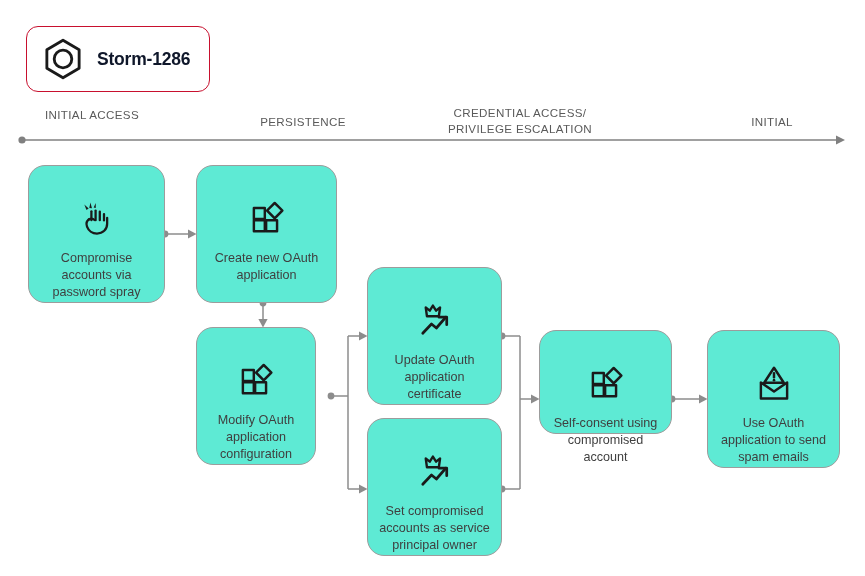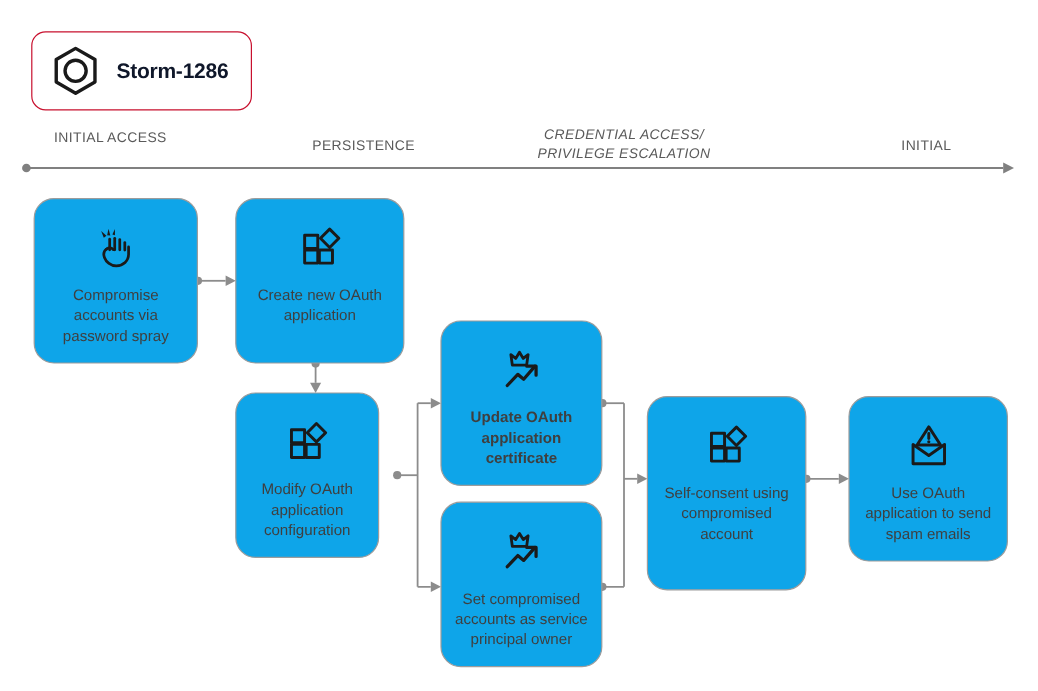--- a/index.html
+++ b/index.html
@@ -78,27 +78,27 @@
     width: 865px;
     height: 576px;
     pointer-events: none;
   }
 
   
   .node {
     position: absolute;
     border: 1.1px solid #9c9c9c;
     border-radius: 17px;
-    background: #0ea5e9;
+    background: #5eead4;
     box-sizing: border-box;
     display: flex;
     flex-direction: column;
     align-items: center;
     justify-content: flex-start;
-    padding-top: 20px;
+    padding-top: 32px;
   }
   .node .node-icon {
     width: 42px;
     height: 42px;
     display: block;
     flex: 0 0 42px;
   }
   .node .node-label {
     margin-top: 10px;
     padding: 0 9px;
@@ -119,21 +119,21 @@
       <svg viewBox="0 0 48 48" width="44" height="44" aria-hidden="true">
         <path d="M24 3.6 41.6 13.8 41.6 34.2 24 44.4 6.4 34.2 6.4 13.8 Z" fill="none" stroke="#1a1a1a" stroke-width="3.1" stroke-linejoin="round"></path>
         <circle cx="24" cy="24" r="9.6" fill="none" stroke="#1a1a1a" stroke-width="3.1"></circle>
       </svg>
     </span>
     <span class="badge-label">Storm-1286</span>
   </div>
 
   <div class="phase-label" style="left:92px; top:107px;">INITIAL ACCESS</div>
   <div class="phase-label" style="left:263px; top:114px;margin-left:40px;">PERSISTENCE</div>
-  <div class="phase-label" style="left:520px; top:105px;font-style:italic;">CREDENTIAL ACCESS/
+  <div class="phase-label" style="left:520px; top:105px;">CREDENTIAL ACCESS/
 PRIVILEGE ESCALATION</div>
   <div class="phase-label" style="left:772px; top:114px;">INITIAL</div>
 
   <svg id="timeline" viewBox="0 0 865 26">
     <line x1="22" y1="14" x2="836" y2="14" stroke="#808080" stroke-width="1.7"></line>
     <circle cx="22" cy="14" r="3.6" fill="#808080"></circle>
     <path d="M836 9.4 L845 14 L836 18.6 Z" fill="#808080"></path>
   </svg>
 
   <svg id="connectors" viewBox="0 0 865 576">
@@ -229,21 +229,21 @@
           <rect x="23" y="25.5" width="12.5" height="12.5"></rect>
           <rect x="26.6" y="8.2" width="12.4" height="12.4" transform="rotate(45 32.8 14.4)"></rect>
         </g>
       </svg>
     </span>
     <span class="node-label">Modify OAuth
 application
 configuration</span>
   </div>
 
-  <div class="node" style="left:367px; top:267px; width:135px; height:138px;font-weight:bold;">
+  <div class="node" style="left:367px; top:267px; width:135px; height:138px;">
     <span class="node-icon">
       <svg viewBox="0 0 48 48" width="42" height="42" aria-hidden="true">
         <path d="M14.8 18.6 L13.4 8.6 L18 12.2 L21.6 6.4 L25.2 12.2 L29.8 8.6 L28.4 18.6 Z" fill="none" stroke="#1a1a1a" stroke-width="2.7" stroke-linejoin="round"></path>
         <path d="M10 38 L20 27.4 L25.6 32 L36.4 19.6" fill="none" stroke="#1a1a1a" stroke-width="3.1" stroke-linecap="round" stroke-linejoin="round"></path>
         <path d="M28.6 19.6 L37.4 19.6 L37.4 28.2" fill="none" stroke="#1a1a1a" stroke-width="3.1" stroke-linecap="round" stroke-linejoin="round"></path>
       </svg>
     </span>
     <span class="node-label">Update OAuth
 application
 certificate</span>
@@ -255,21 +255,21 @@
         <path d="M14.8 18.6 L13.4 8.6 L18 12.2 L21.6 6.4 L25.2 12.2 L29.8 8.6 L28.4 18.6 Z" fill="none" stroke="#1a1a1a" stroke-width="2.7" stroke-linejoin="round"></path>
         <path d="M10 38 L20 27.4 L25.6 32 L36.4 19.6" fill="none" stroke="#1a1a1a" stroke-width="3.1" stroke-linecap="round" stroke-linejoin="round"></path>
         <path d="M28.6 19.6 L37.4 19.6 L37.4 28.2" fill="none" stroke="#1a1a1a" stroke-width="3.1" stroke-linecap="round" stroke-linejoin="round"></path>
       </svg>
     </span>
     <span class="node-label">Set compromised
 accounts as service
 principal owner</span>
   </div>
 
-  <div class="node" style="left:539px; top:330px; width:133px; height:162px;">
+  <div class="node" style="left:539px; top:330px; width:133px; height:104px;">
     <span class="node-icon">
       <svg viewBox="0 0 48 48" width="42" height="42" aria-hidden="true">
         <g fill="none" stroke="#1a1a1a" stroke-width="2.8" stroke-linejoin="round">
           <rect x="9" y="11.5" width="12.5" height="12.5"></rect>
           <rect x="9" y="25.5" width="12.5" height="12.5"></rect>
           <rect x="23" y="25.5" width="12.5" height="12.5"></rect>
           <rect x="26.6" y="8.2" width="12.4" height="12.4" transform="rotate(45 32.8 14.4)"></rect>
         </g>
       </svg>
     </span>

